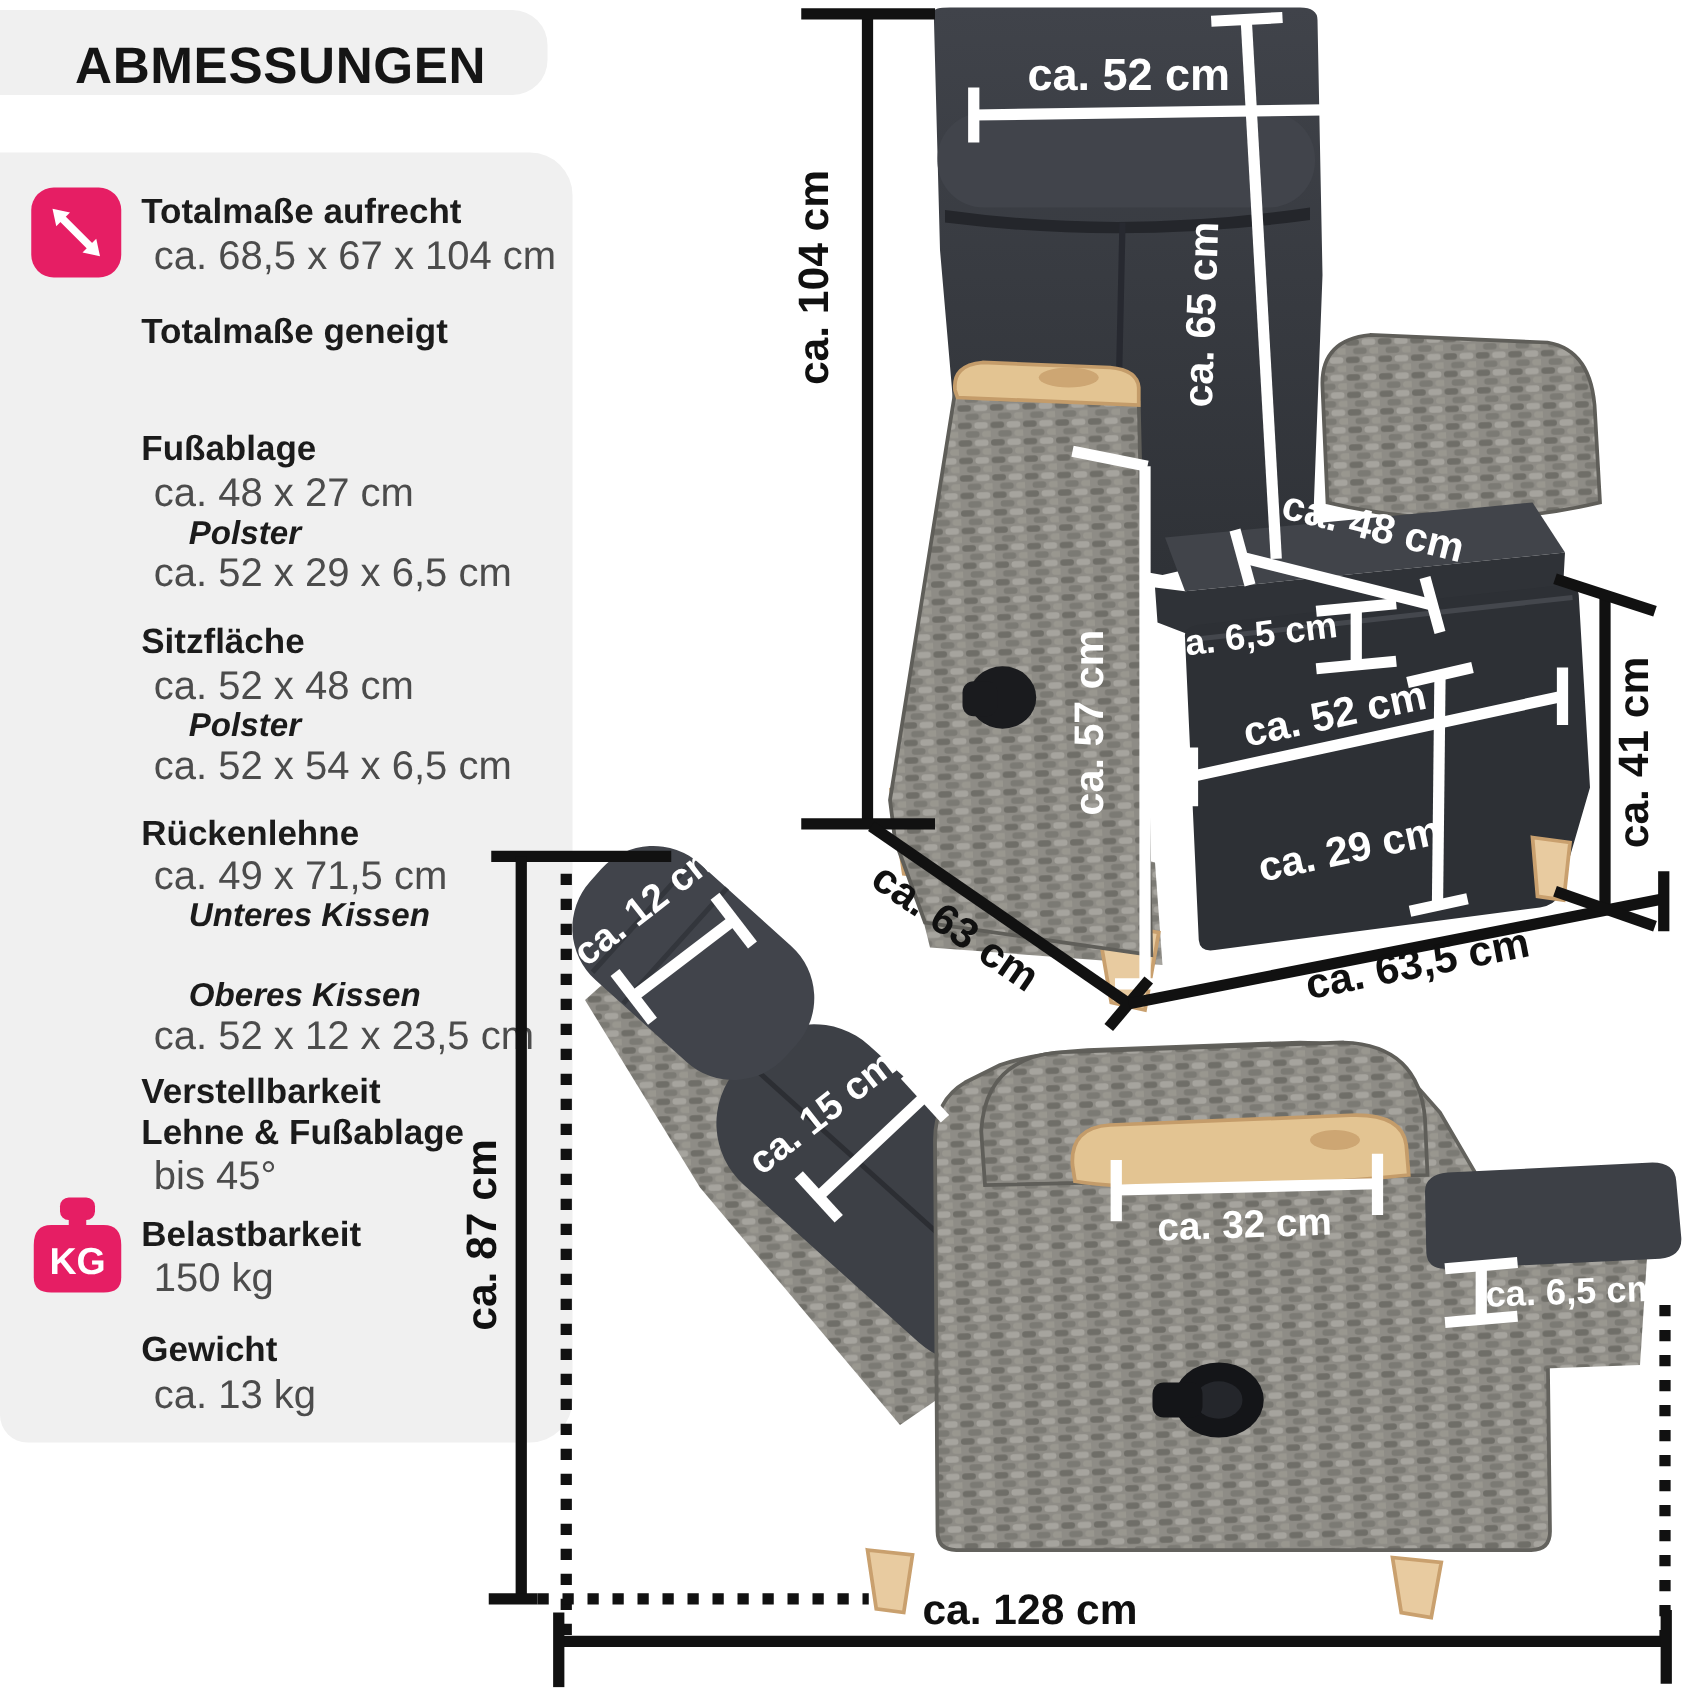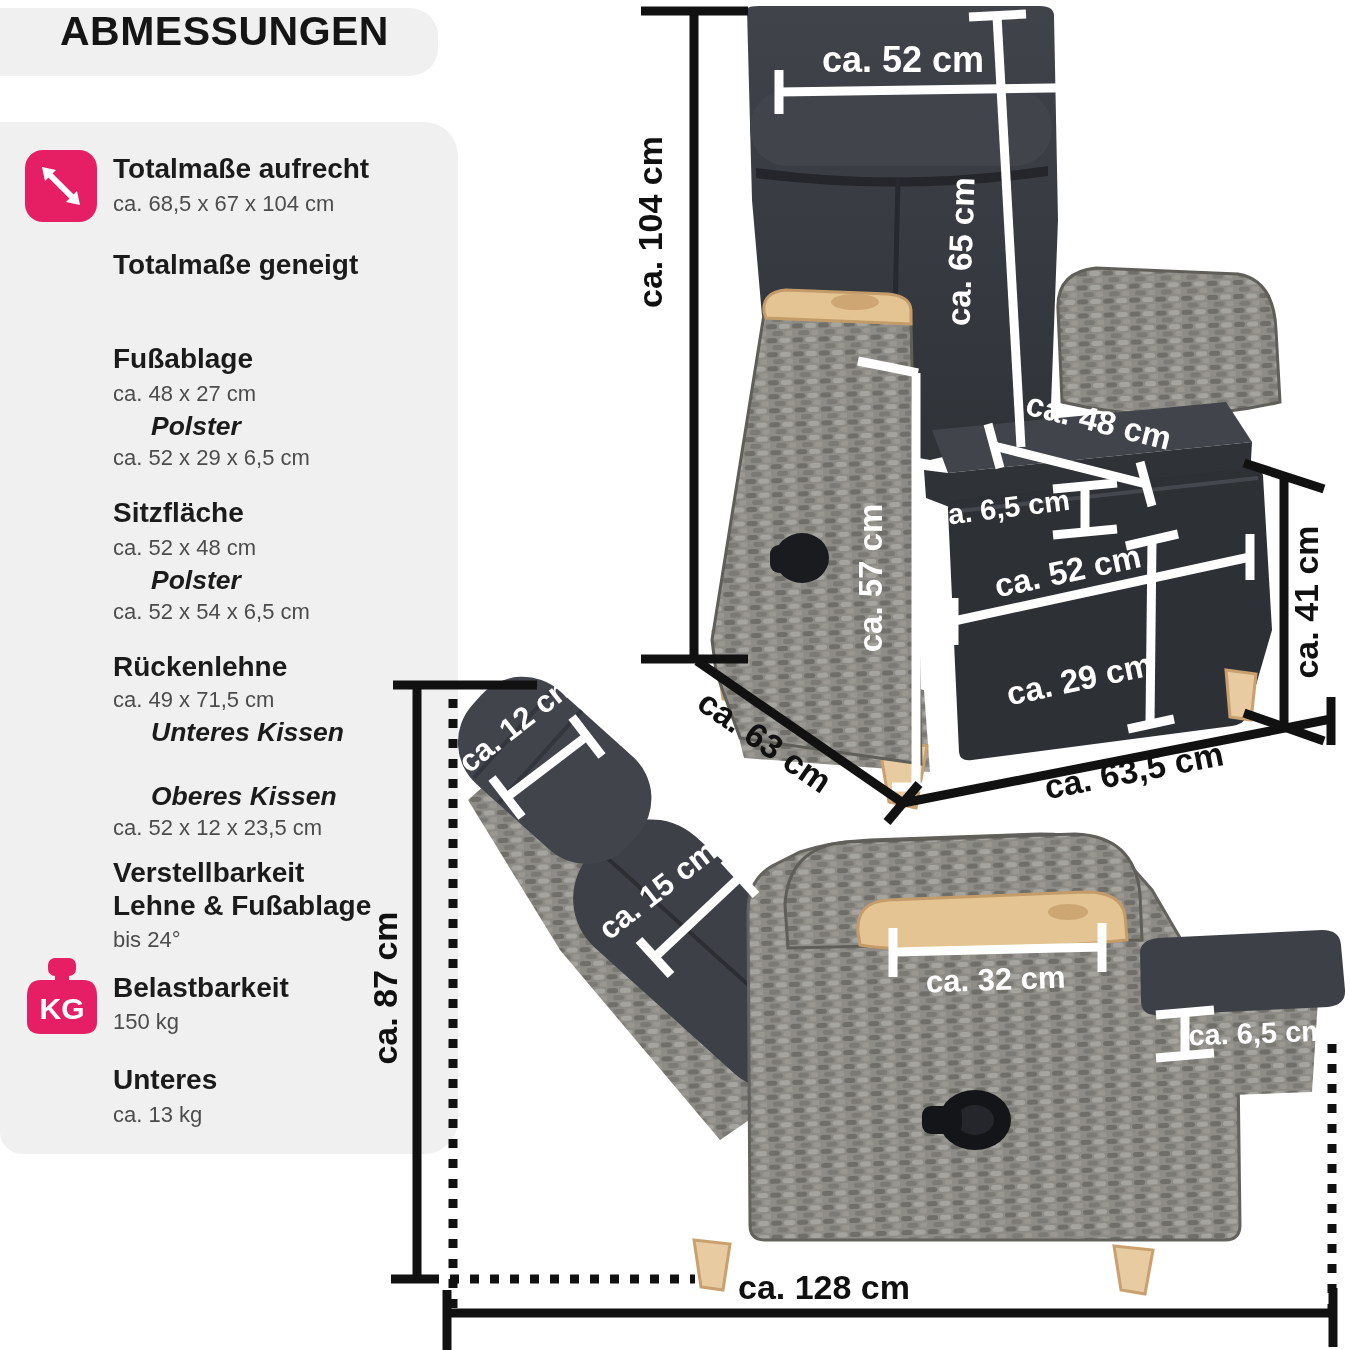--- a/index.html
+++ b/index.html
@@ -4,35 +4,35 @@
 <style>
   html,body{margin:0;padding:0;}
   body{
     width:1350px;height:1350px;position:relative;overflow:hidden;
     background:#ffffff;font-family:"Liberation Sans",sans-serif;
   }
   
   #title-box{
     position:absolute;left:0;top:8px;width:438px;height:68px;
     background:#f0f0f0;border-radius:0 28px 28px 0;
-    display:flex;align-items:flex-start;padding-left:60px;box-sizing:border-box;
+    display:flex;align-items:flex-end;padding-left:60px;box-sizing:border-box;
   }
   #title-box h1{
     margin:0;font-size:41px;font-weight:800;color:#151515;letter-spacing:.5px;
   }
   #spec-panel{
     position:absolute;left:0;top:122px;width:438px;height:1032px;
     background:#f0f0f0;border-radius:0 34px 34px 22px;padding-left:20px;
   }
   .spec-h{
     position:absolute;left:113px;font-size:28px;font-weight:800;color:#1b1b1b;
     line-height:33px;white-space:pre-line;
   }
   .spec-line{
-    position:absolute;left:113px;font-size:22px;color:#4c4c4c;line-height:32px;
+    position:absolute;left:123px;font-size:32px;color:#4c4c4c;line-height:32px;
     white-space:nowrap;
   }
   .spec-italic{
     position:absolute;left:113px;font-size:26.5px;color:#1b1b1b;line-height:32px;
     font-style:italic;font-weight:700;white-space:nowrap;margin-left:38px;
   }
   .icon-tile{
     position:absolute;left:25px;width:72px;height:72px;border-radius:18px;
     background:#e61e64;display:flex;align-items:center;justify-content:center;
   }
@@ -80,32 +80,32 @@
   <div class="spec-line" style="top:474px">ca. 52 x 54 x 6,5 cm</div>
 
   <div class="spec-h" style="top:528px">Rückenlehne</div>
   <div class="spec-line" style="top:562px">ca. 49 x 71,5 cm</div>
   <div class="spec-italic" style="top:594px">Unteres Kissen</div>
   <div class="spec-italic" style="top:658px">Oberes Kissen</div>
   <div class="spec-line" style="top:690px">ca. 52 x 12 x 23,5 cm</div>
 
   <div class="spec-h" style="top:734px">Verstellbarkeit
 Lehne &amp; Fußablage</div>
-  <div class="spec-line" style="top:802px">bis 24°</div>
+  <div class="spec-line" style="top:802px">bis 45°</div>
 
   <svg id="kg-icon" style="top:834px" viewBox="0 0 74 80">
     <rect x="23" y="2" width="28" height="18" rx="7" fill="#e61e64"></rect>
     <rect x="30" y="12" width="14" height="16" fill="#e61e64"></rect>
     <path d="M 16 24 L 58 24 Q 72 24 72 40 L 72 66 Q 72 78 58 78 L 16 78 Q 2 78 2 66 L 2 40 Q 2 24 16 24 Z" fill="#e61e64"></path>
     <text x="37" y="63" text-anchor="middle" font-size="30" font-weight="800" fill="#ffffff">KG</text>
   </svg>
   <div class="spec-h" style="top:849px">Belastbarkeit</div>
   <div class="spec-line" style="top:884px">150 kg</div>
 
-  <div class="spec-h" style="top:941px">Unteres</div>
+  <div class="spec-h" style="top:941px">Gewicht</div>
   <div class="spec-line" style="top:977px">ca. 13 kg</div>
 </div>
 
 <svg id="scene" viewBox="0 0 1350 1350">
   <defs>
     <pattern id="wk" width="26" height="14" patternUnits="userSpaceOnUse" patternTransform="rotate(-2)">
       <rect width="26" height="14" fill="#8e8c86"></rect>
       <rect x="0" y="1" width="11" height="5" rx="2.5" fill="#6f6e68"></rect>
       <rect x="13" y="1" width="11" height="5" rx="2.5" fill="#a6a49e"></rect>
       <rect x="6" y="8" width="11" height="5" rx="2.5" fill="#7b7a74"></rect>

